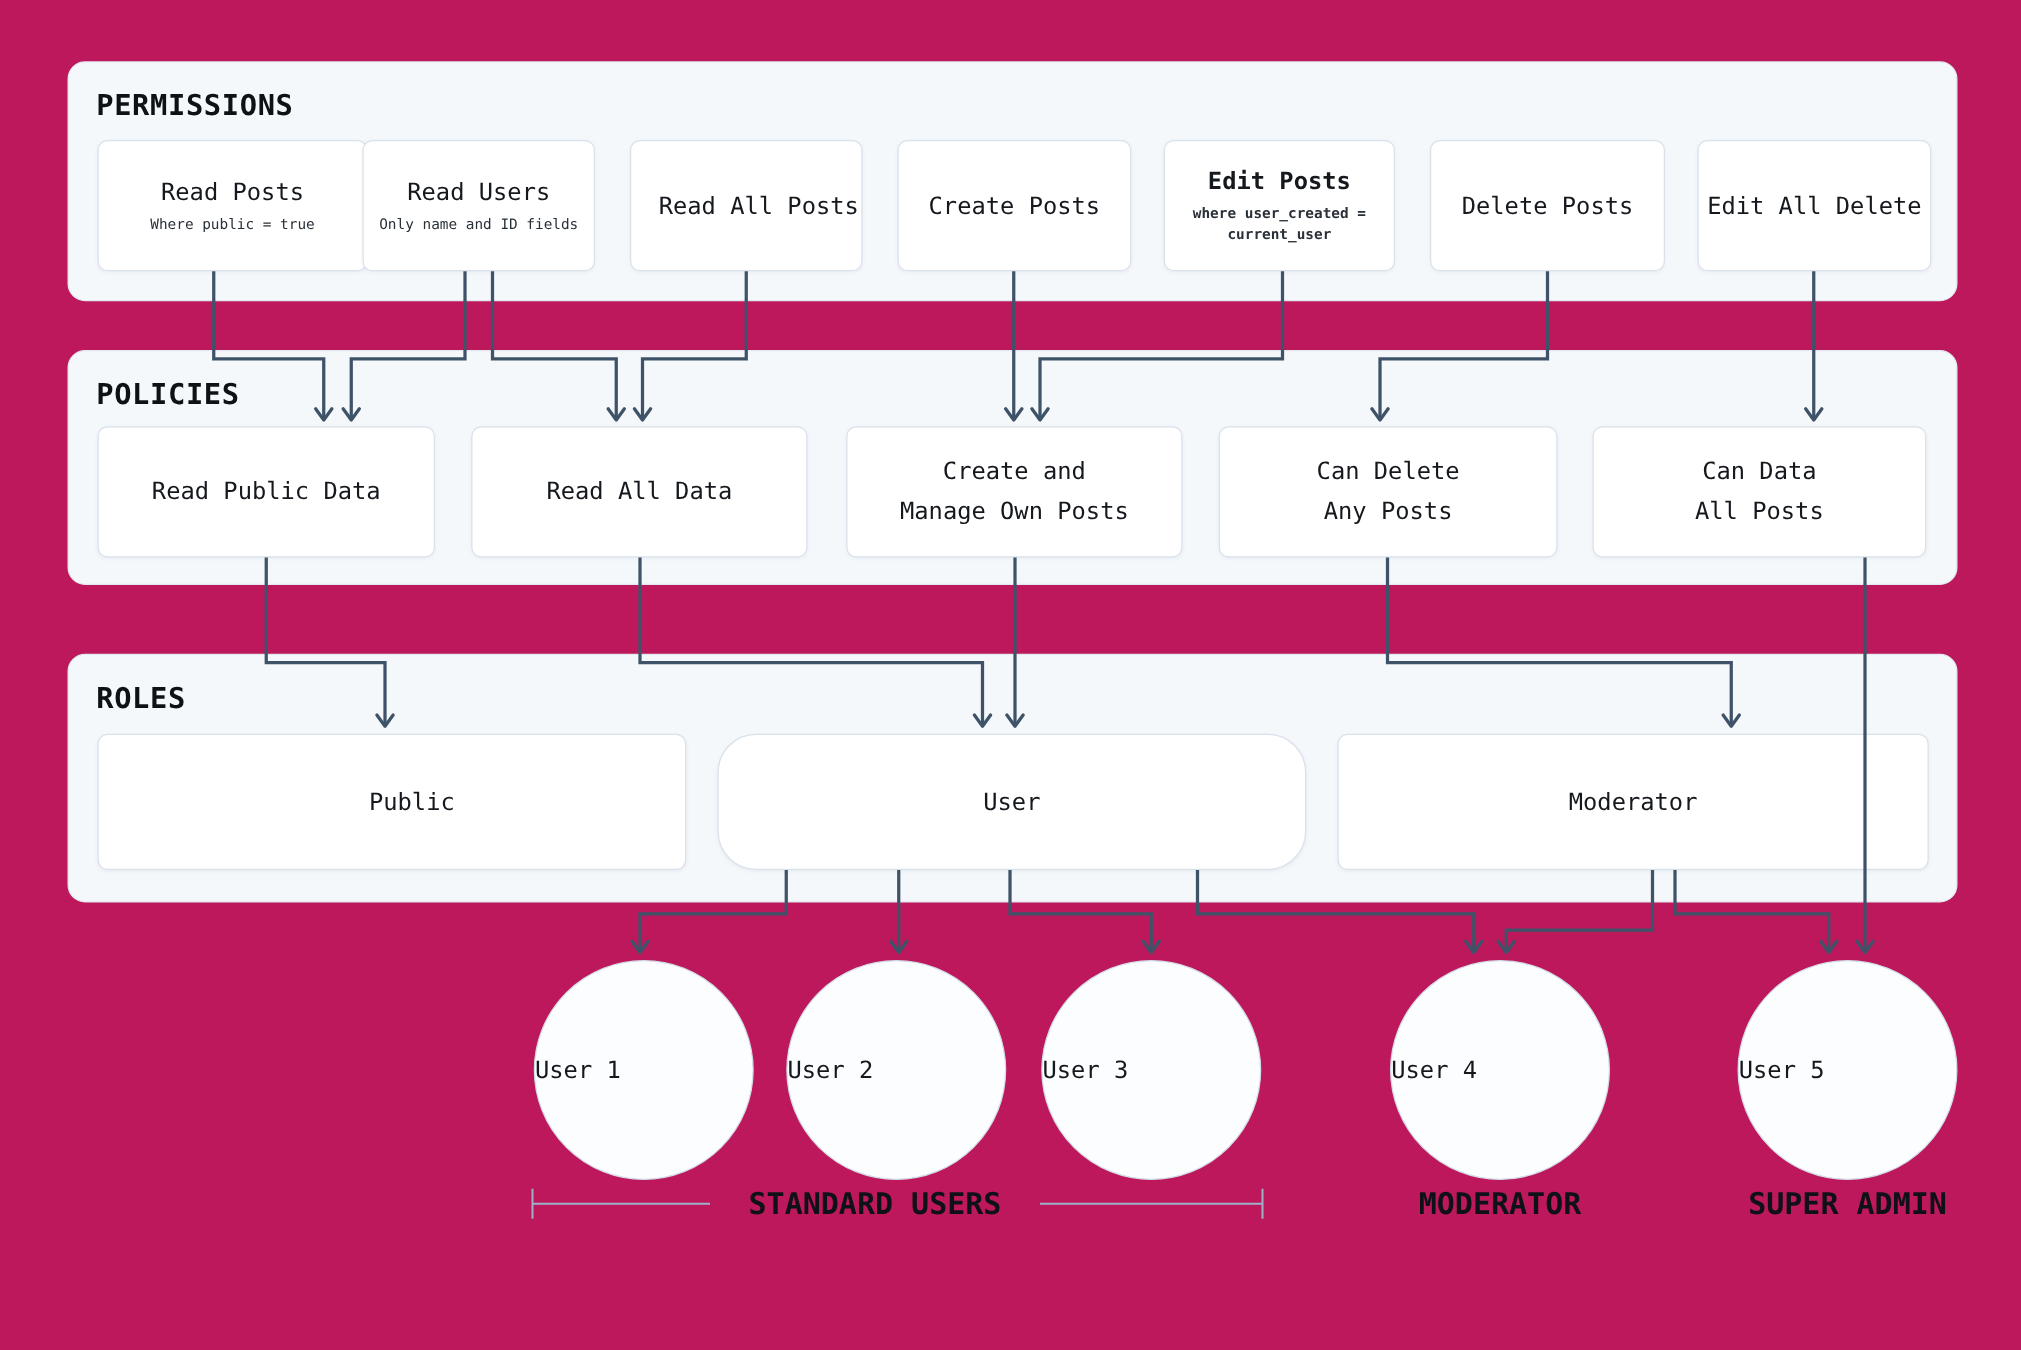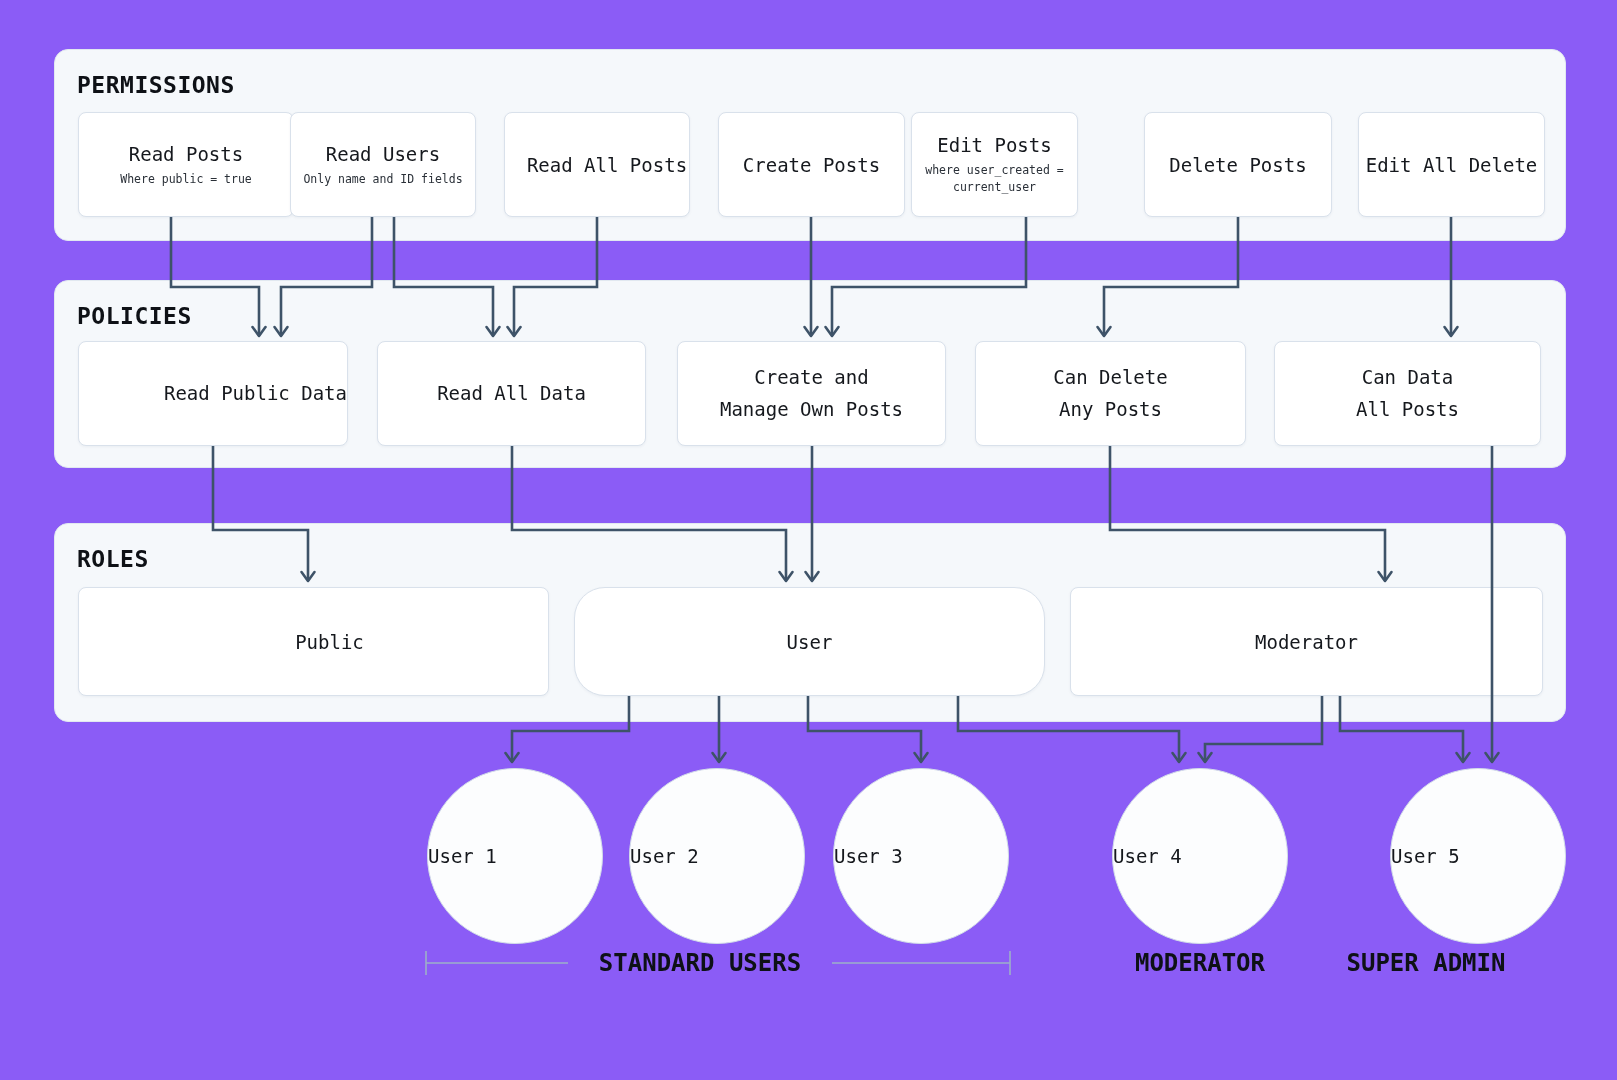--- a/index.html
+++ b/index.html
@@ -1,18 +1,18 @@
 <!DOCTYPE html>
 <html><head>
 <meta charset="utf-8">
 <style>
   html,body{margin:0;padding:0;background:#ebf0f6;}
   .canvas{
     position:relative;width:1617px;height:1080px;overflow:hidden;
-    background:#8b5cf6;
+    background:#be185d;
     font-family:"DejaVu Sans Mono", monospace;
     color:#15181d;
   }
   .section{
     position:absolute;left:54px;width:1512px;
     background:#f5f8fb;border:1px solid #e1e8f0;border-radius:14px;
     box-sizing:border-box;
   }
   .section-title{
     position:absolute;left:22px;top:22px;
@@ -73,34 +73,34 @@
     <div class="node-sub">Only name and ID fields</div>
   </div>
   <div class="node" style="left:504px;top:112px;width:186px;padding-left:20px;">
     <div class="node-title">Read All Posts</div>
 
   </div>
   <div class="node" style="left:718px;top:112px;width:187px;">
     <div class="node-title">Create Posts</div>
 
   </div>
-  <div class="node" style="left:911px;top:112px;width:167px;">
+  <div class="node" style="left:931px;top:112px;width:185px;font-weight:bold;">
     <div class="node-title">Edit Posts</div>
     <div class="node-sub">where user_created = current_user</div>
   </div>
   <div class="node" style="left:1144px;top:112px;width:188px;">
     <div class="node-title">Delete Posts</div>
 
   </div>
   <div class="node" style="left:1358px;top:112px;width:187px;">
     <div class="node-title">Edit All Delete</div>
 
   </div>
 
-  <div class="node" style="left:78px;top:341px;width:270px;align-items:flex-end;">
+  <div class="node" style="left:78px;top:341px;width:270px;">
     <div class="pol-line">Read Public Data</div>
 
   </div>
   <div class="node" style="left:377px;top:341px;width:269px;">
     <div class="pol-line">Read All Data</div>
 
   </div>
   <div class="node" style="left:677px;top:341px;width:269px;">
     <div class="pol-line">Create and</div>
     <div class="pol-line">Manage Own Posts</div>
@@ -135,21 +135,21 @@
   </div>
   <div class="user-circle" style="left:1112px;">
     <span>User 4</span>
   </div>
   <div class="user-circle" style="left:1390px;">
     <span>User 5</span>
   </div>
 
   <div class="group-label" style="left:500px;width:400px;">STANDARD USERS</div>
   <div class="group-label" style="left:1100px;width:200px;">MODERATOR</div>
-  <div class="group-label" style="left:1296px;width:260px;">SUPER ADMIN</div>
+  <div class="group-label" style="left:1348px;width:260px;">SUPER ADMIN</div>
 
   <svg class="wires" width="1617" height="1080" viewBox="0 0 1617 1080">
     <defs>
       <marker id="arw" markerUnits="userSpaceOnUse" markerWidth="24" markerHeight="24" viewBox="-12 -12 24 24" refX="0" refY="0" orient="auto">
         <path d="M-9,-6.5 L0,0 L-9,6.5" fill="none" stroke="#3e5368" stroke-width="2.6" stroke-linecap="round" stroke-linejoin="round"></path>
       </marker>
     </defs>
     <g fill="none" stroke="#3e5368" stroke-width="2.6">
 
       <path d="M171,217 V287 H259 V336" marker-end="url(#arw)"></path>

